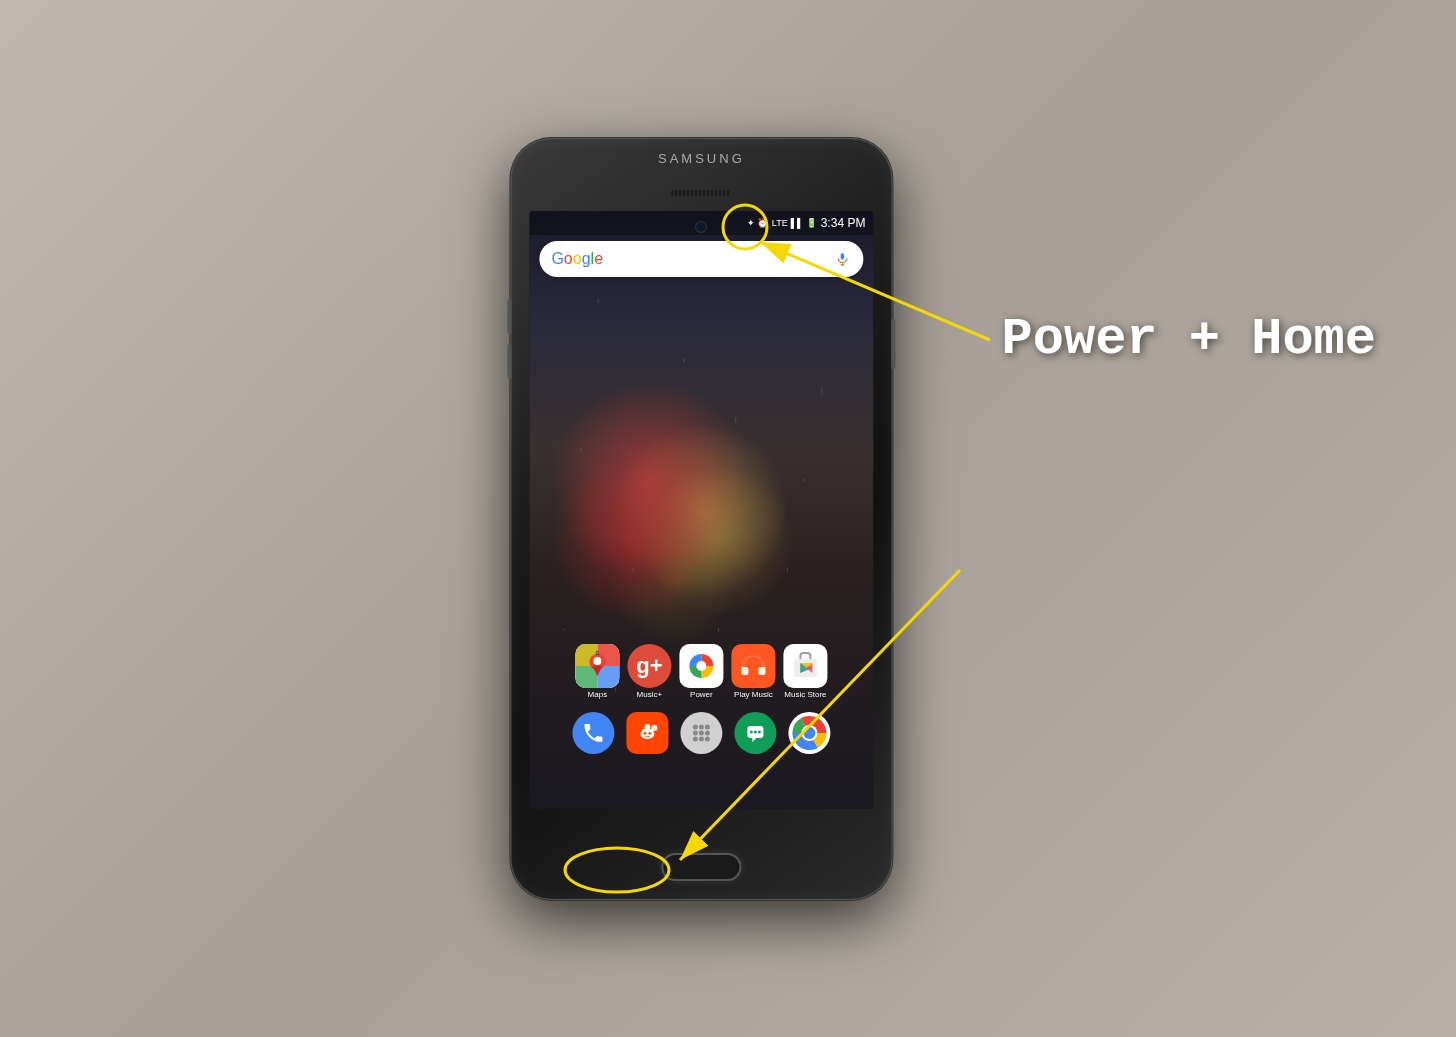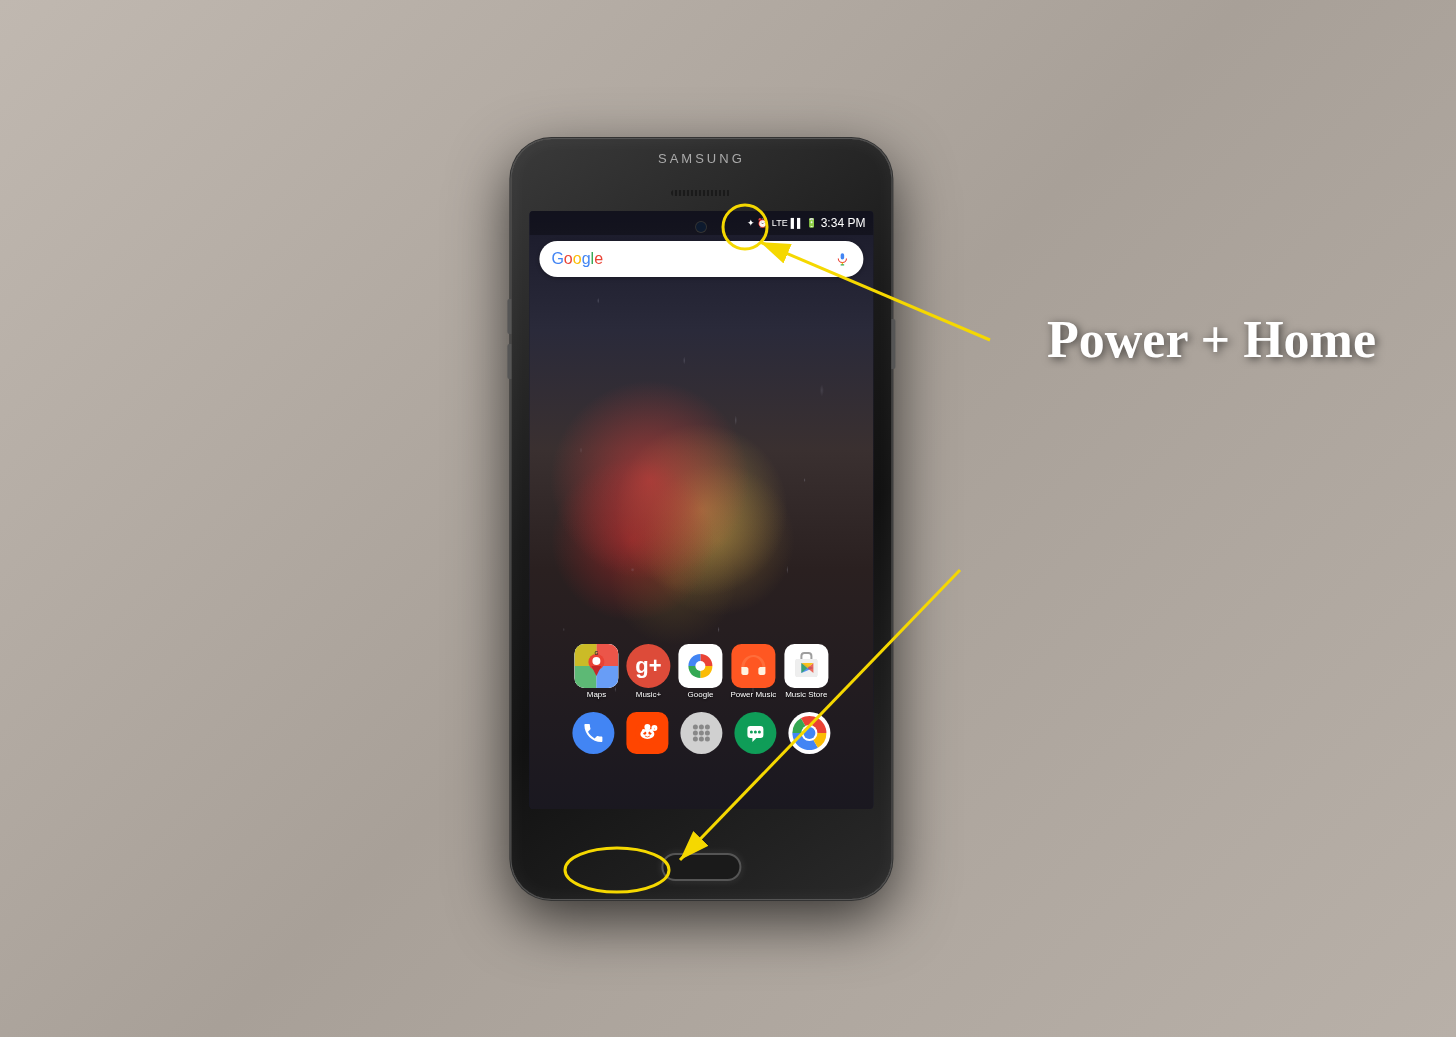--- a/index.html
+++ b/index.html
@@ -306,21 +306,21 @@
     }
 
     
     .power-home-text {
       position: absolute;
       right: 60px;
       top: 330px;
       color: white;
       font-size: 52px;
       font-weight: bold;
-      font-family: Liberation Serif, serif;
+      font-family: Liberation Mono, monospace;
       text-shadow: 2px 2px 6px rgba(0,0,0,0.7);
       line-height: 1.1;
       text-align: center;
     }
 
     
     .arrows-svg {
       position: absolute;
       top: 0; left: 0;
       width: 1456px;
@@ -413,33 +413,33 @@
                 <div class="app-icon-img" style="background:white; border-radius:10px; display:flex; align-items:center; justify-content:center;">
                   <svg width="32" height="32" viewBox="0 0 32 32">
 
                     <path d="M16 16 C16 16 16 4 16 4 A12 12 0 0 1 16 4 C23 4 28 9 28 16 Z" fill="#ea4335"></path>
                     <path d="M16 16 C16 16 28 16 28 16 A12 12 0 0 1 28 16 C28 23 23 28 16 28 Z" fill="#fbbc05"></path>
                     <path d="M16 16 C16 16 16 28 16 28 A12 12 0 0 1 16 28 C9 28 4 23 4 16 Z" fill="#34a853"></path>
                     <path d="M16 16 C16 16 4 16 4 16 A12 12 0 0 1 4 16 C4 9 9 4 16 4 Z" fill="#4285f4"></path>
                     <circle cx="16" cy="16" r="5" fill="white"></circle>
                   </svg>
                 </div>
-                <span class="app-label">Google</span>
+                <span class="app-label">Power</span>
               </div>
 
               <div class="app-icon">
                 <div class="app-icon-img" style="background:#ff5722; border-radius:10px; display:flex; align-items:center; justify-content:center;">
                   <svg width="30" height="30" viewBox="0 0 30 30">
 
                     <path d="M15 4 C8.4 4 3 9.4 3 16 L3 22 C3 22 3 24 5 24 L8 24 C9.1 24 10 23.1 10 22 L10 18 C10 16.9 9.1 16 8 16 L6 16 C6.4 10.5 10.2 6 15 6 C19.8 6 23.6 10.5 24 16 L22 16 C20.9 16 20 16.9 20 18 L20 22 C20 23.1 20.9 24 22 24 L25 24 C27 24 27 22 27 22 L27 16 C27 9.4 21.6 4 15 4 Z" fill="#ff6d3a" stroke="none"></path>
                     <path d="M3 16 L3 22 C3 23 4 24 5 24 L8 24 C9 24 10 23 10 22 L10 18 C10 17 9 16 8 16 Z" fill="#fff3e0"></path>
                     <path d="M20 18 L20 22 C20 23 21 24 22 24 L25 24 C26 24 27 23 27 22 L27 16 L22 16 C21 16 20 17 20 18 Z" fill="#fff3e0"></path>
                   </svg>
                 </div>
-                <span class="app-label">Power Music</span>
+                <span class="app-label">Play Music</span>
               </div>
 
               <div class="app-icon">
                 <div class="app-icon-img" style="background:white; border-radius:10px; display:flex; align-items:center; justify-content:center;">
 
                   <svg width="30" height="30" viewBox="0 0 30 30">
                     <rect x="4" y="8" width="22" height="18" rx="2" fill="#e0e0e0"></rect>
                     <rect x="4" y="8" width="22" height="18" rx="2" fill="#eeeeee"></rect>
                     <path d="M10 8 L10 5 C10 3.3 11.3 2 13 2 L17 2 C18.7 2 20 3.3 20 5 L20 8" stroke="#9e9e9e" stroke-width="2" fill="none"></path>
                     <polygon points="10,12 10,22 22,17" fill="#4285f4" opacity="0.9"></polygon>

